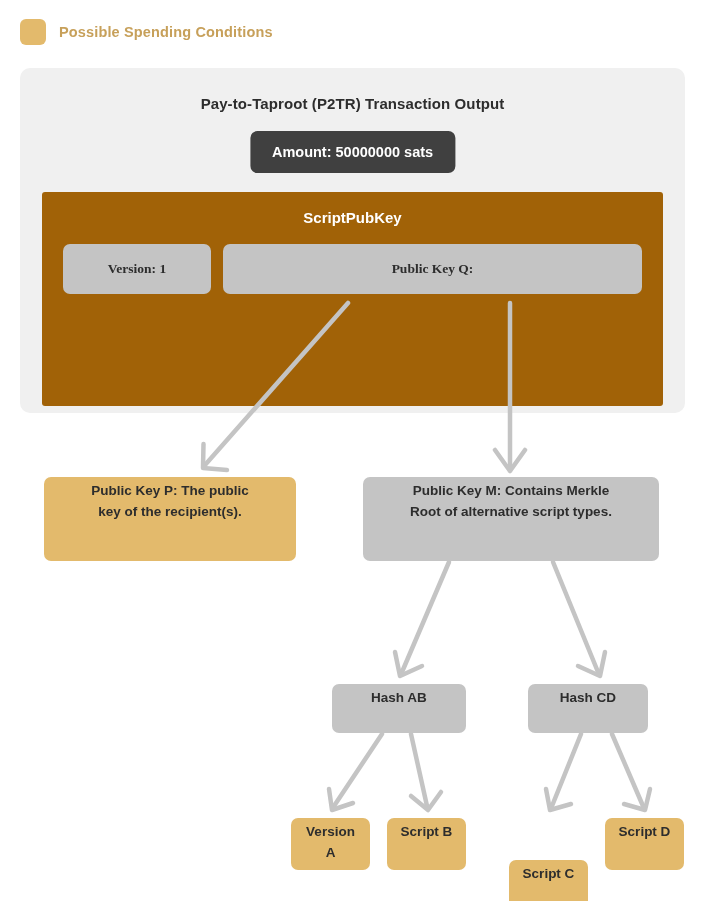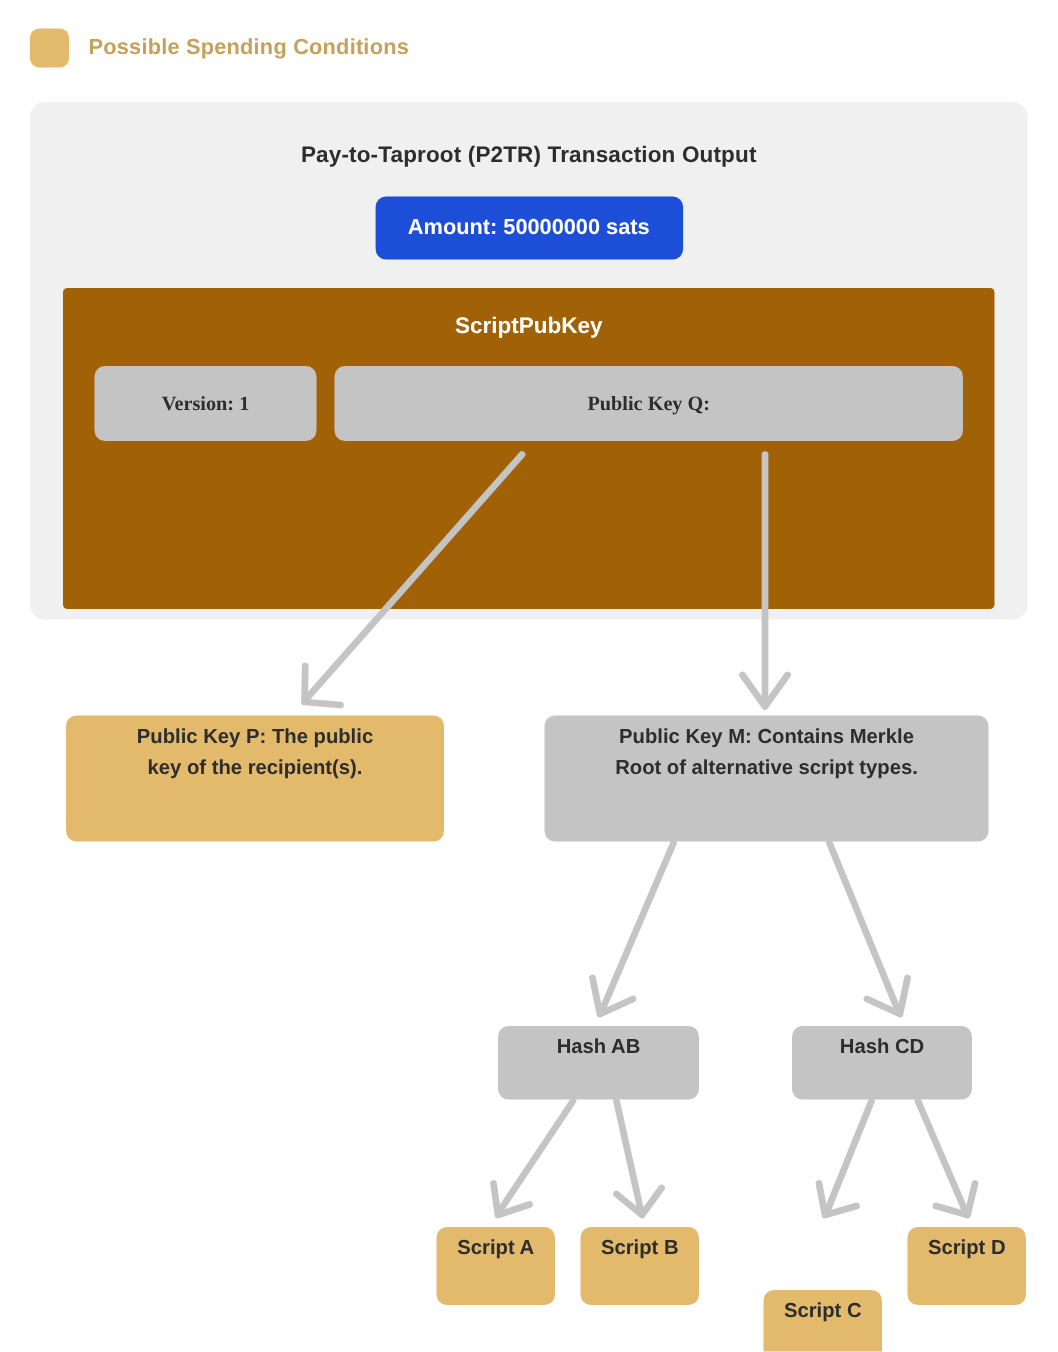--- a/index.html
+++ b/index.html
@@ -62,21 +62,21 @@
   }
 
   .amount-badge {
     position: absolute;
     left: 50%;
     transform: translateX(-50%);
     top: 63px;
     padding: 0 22px;
     height: 42px;
     line-height: 42px;
-    background: #1d4ed8;
+    background: #404040;
     border-radius: 7px;
     color: #ffffff;
     font-size: 14.5px;
     font-weight: bold;
     white-space: nowrap;
   }
 
   
   .spk {
     position: absolute;
@@ -227,16 +227,16 @@
 <div class="node gray node-pubkey-m">
   <span>
     <span>Public Key M: Contains Merkle</span><br>
     <span>Root of alternative script types.</span>
   </span>
 </div>
 
 <div class="node gray node-hash-ab">Hash AB</div>
 <div class="node gray node-hash-cd">Hash CD</div>
 
-<div class="node tan node-script-a">Script A</div>
+<div class="node tan node-script-a">Version A</div>
 <div class="node tan node-script-b">Script B</div>
 <div class="node tan node-script-c">Script C</div>
 <div class="node tan node-script-d">Script D</div>
 
 </body></html>

